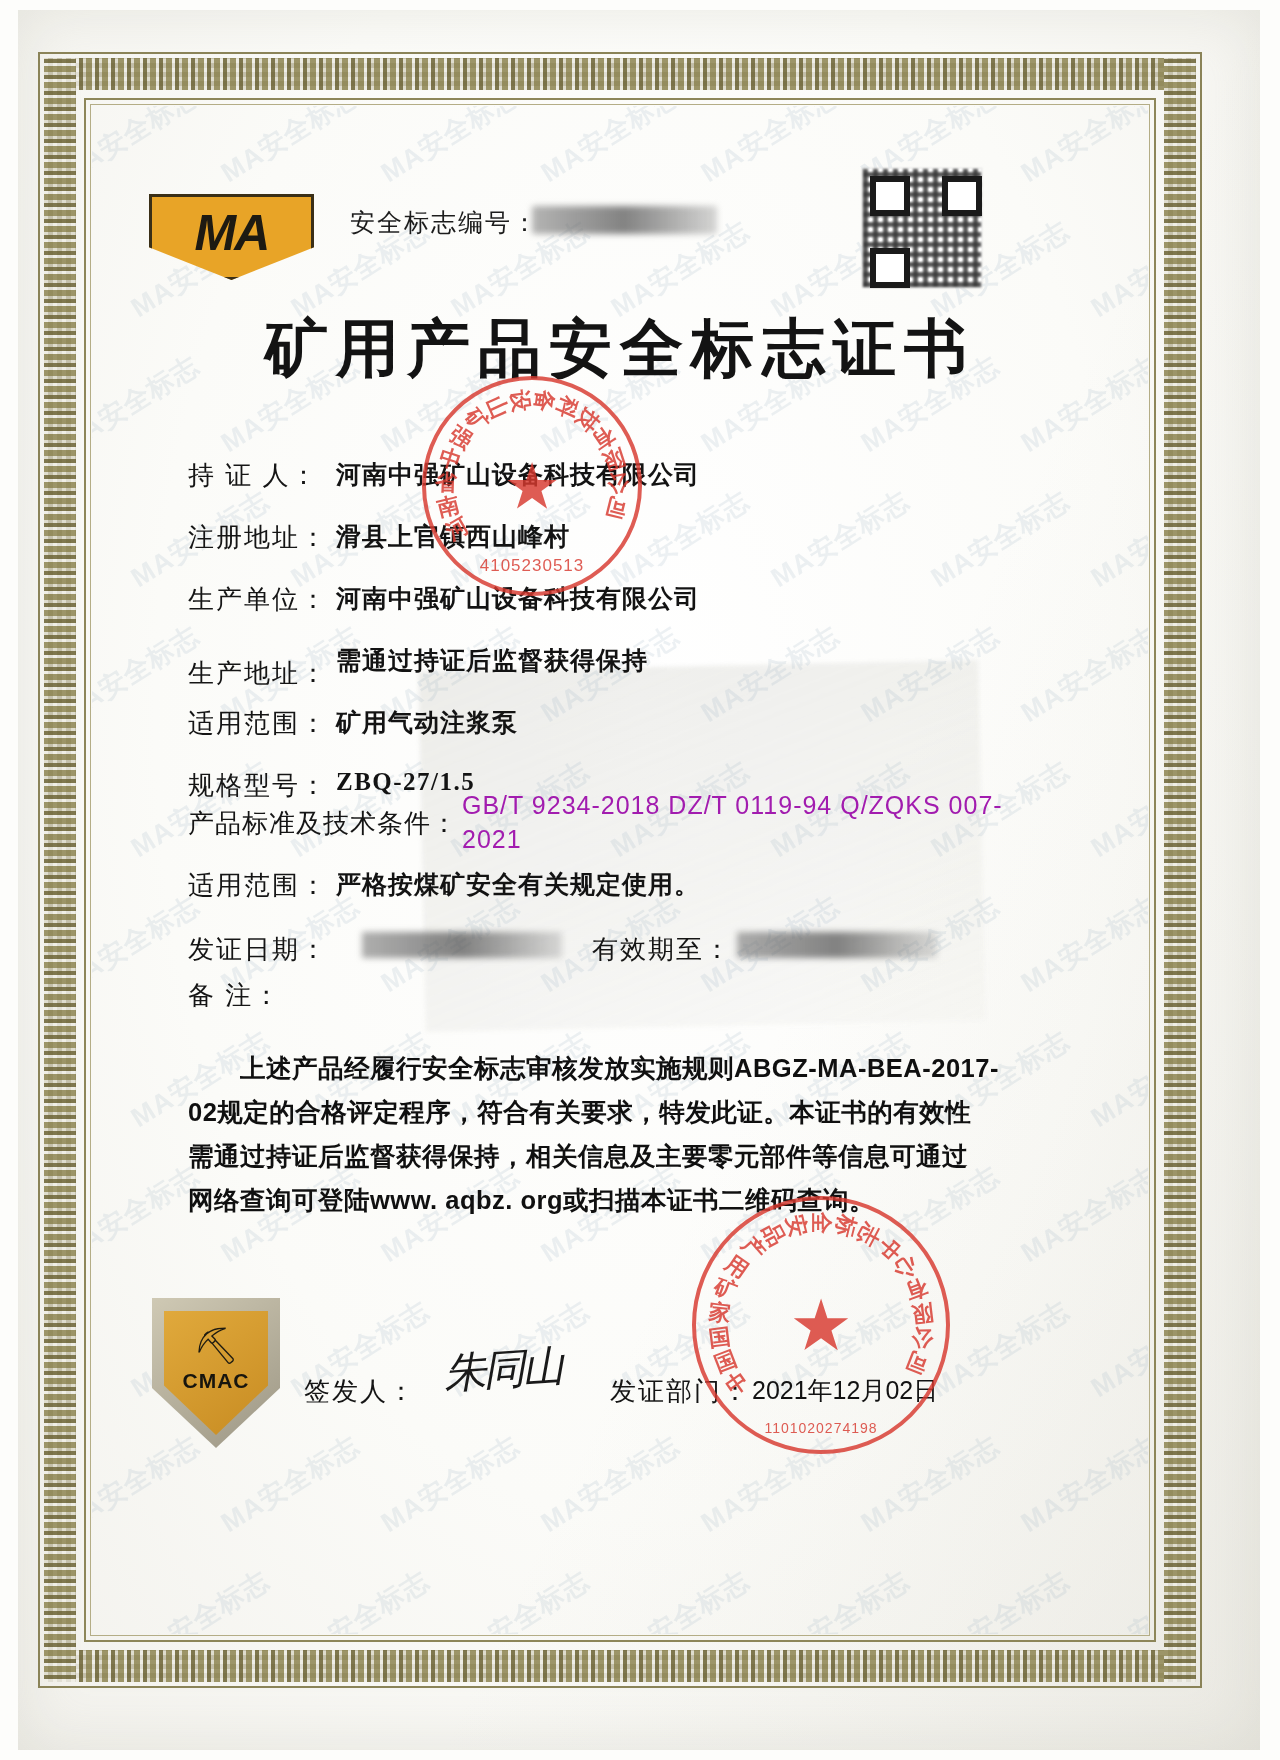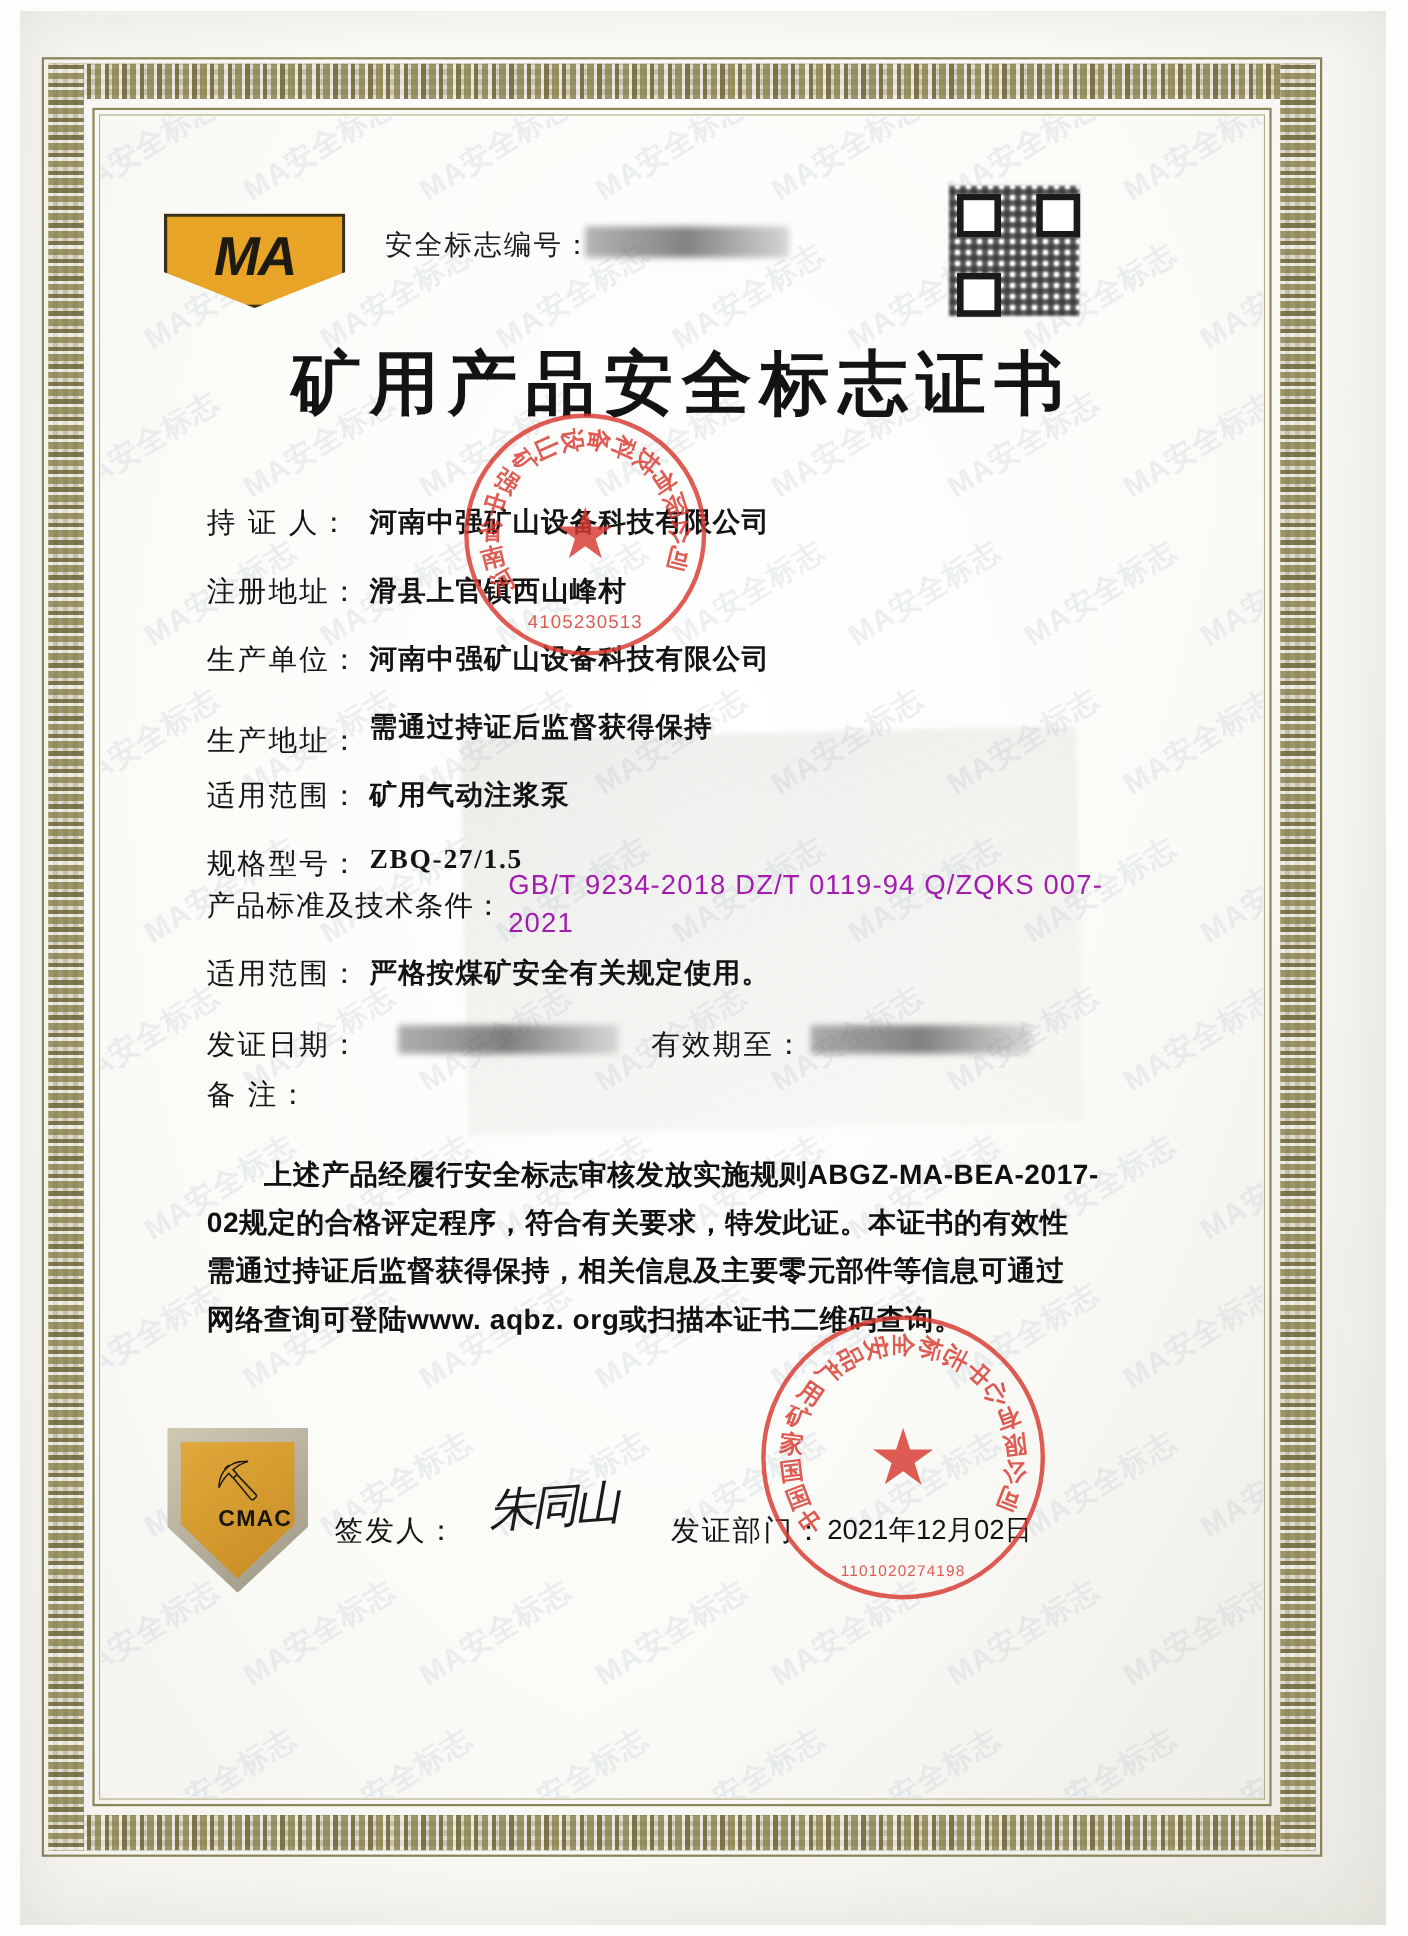--- a/index.html
+++ b/index.html
@@ -286,21 +286,21 @@
   }
   .shield-inner .pick {
     position: absolute; left: 0; top: 14px; width: 104px;
     text-align: center; font-size: 36px; color: #1e1b11;
     font-family: "DejaVu Sans", sans-serif;
   }
   .shield-inner .cmac {
     position: absolute; left: 0; top: 58px; width: 104px;
     text-align: center;
     font-family: "Liberation Sans", sans-serif;
-    font-weight: 700; font-size: 21px; color: #17150e; letter-spacing: 1px; margin-left: 16px;
+    font-weight: 700; font-size: 21px; color: #17150e; letter-spacing: 1px;
   }
 
   .sign-label { position: absolute; left: 212px; top: 1268px; font-size: 26px; letter-spacing: 2px; font-family: "Liberation Sans", sans-serif; color:#151515;}
   .signature {
     position: absolute; left: 352px; top: 1236px;
     font-family: "Liberation Serif", serif;
     font-size: 42px; color: #1a1a1a;
     font-style: italic;
     transform: rotate(-4deg);
     letter-spacing: -3px;

